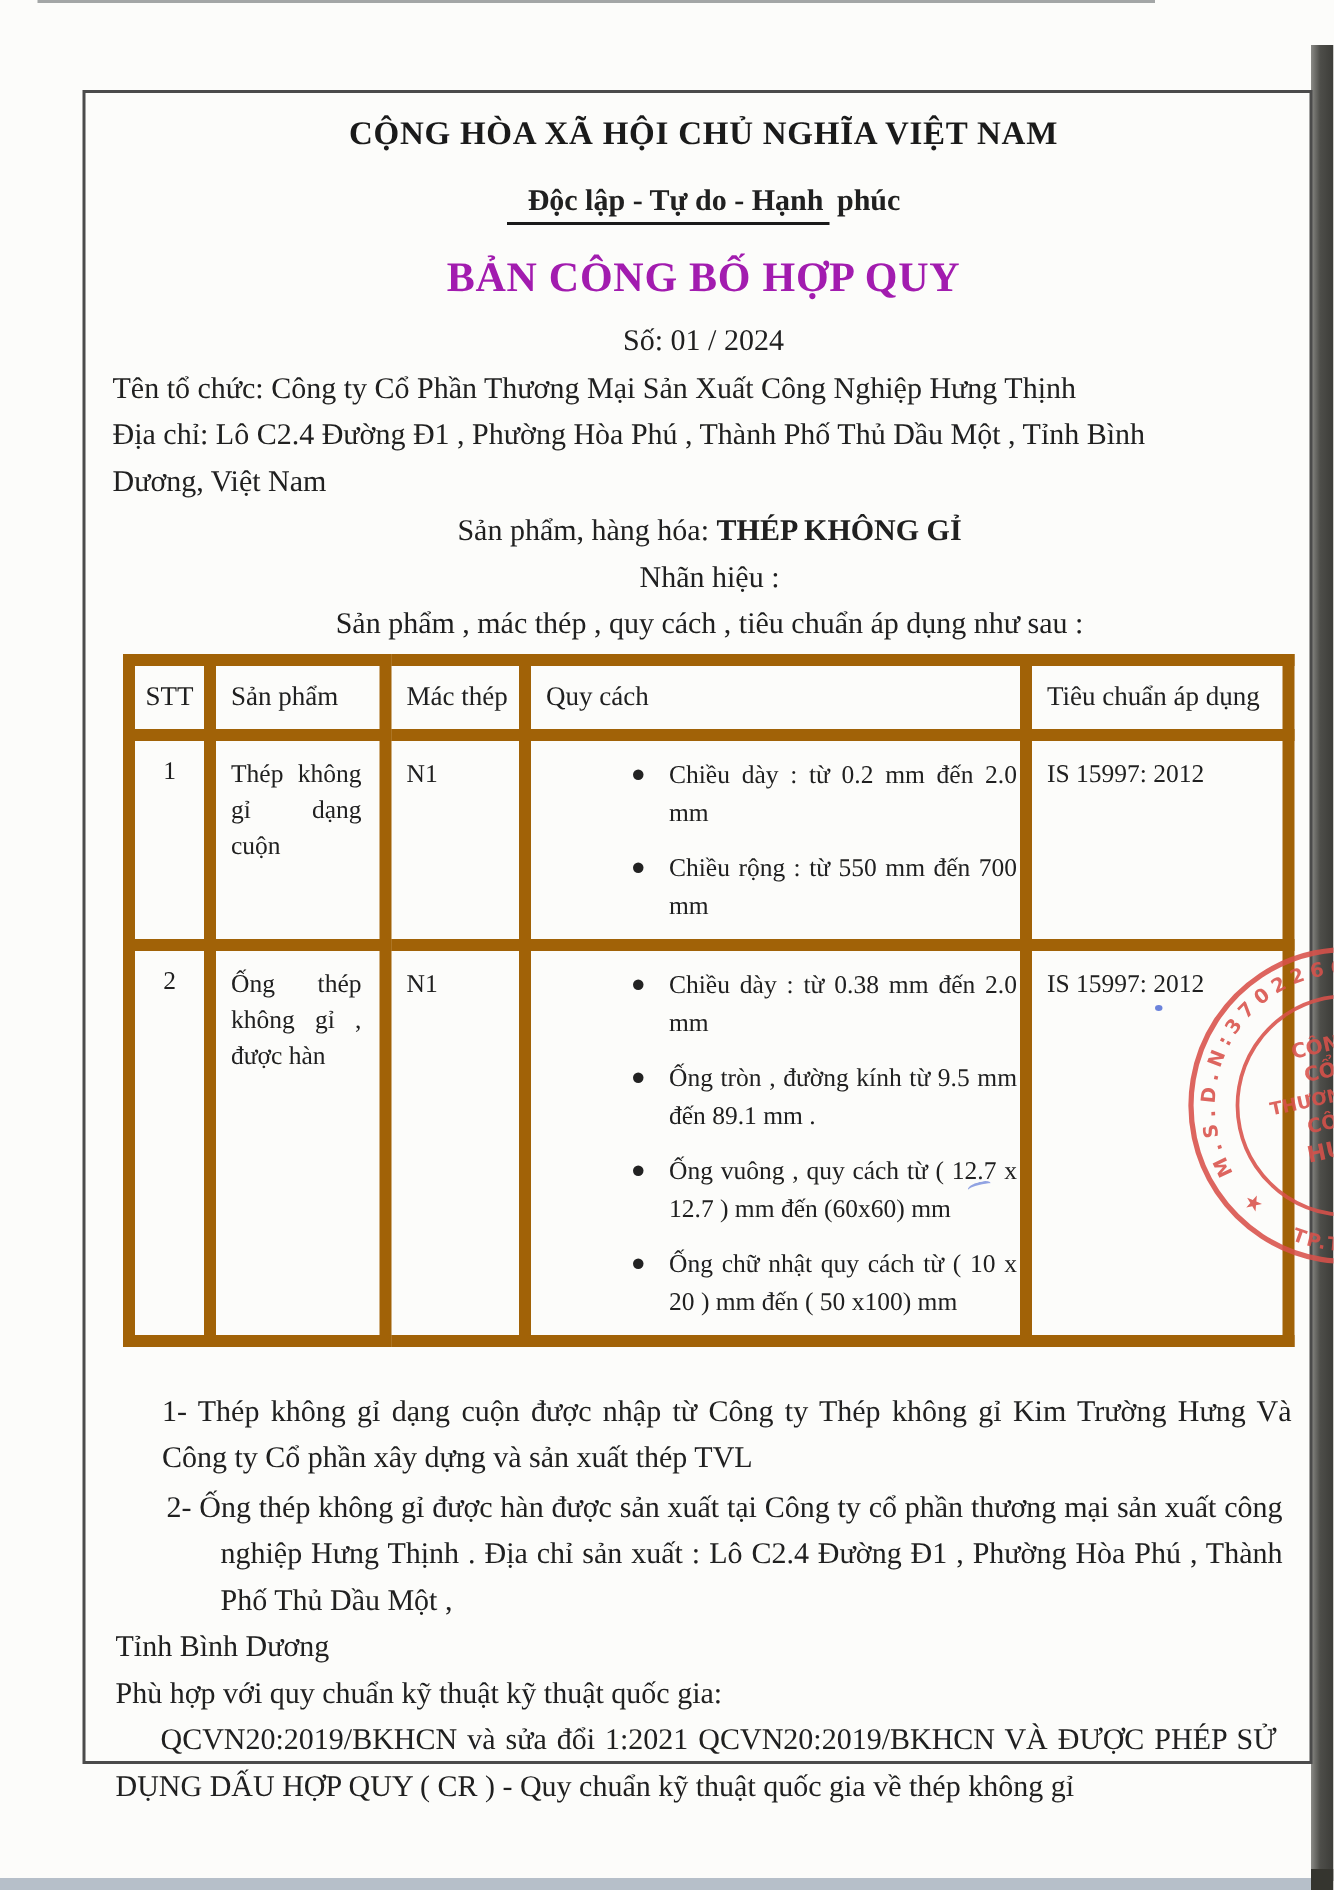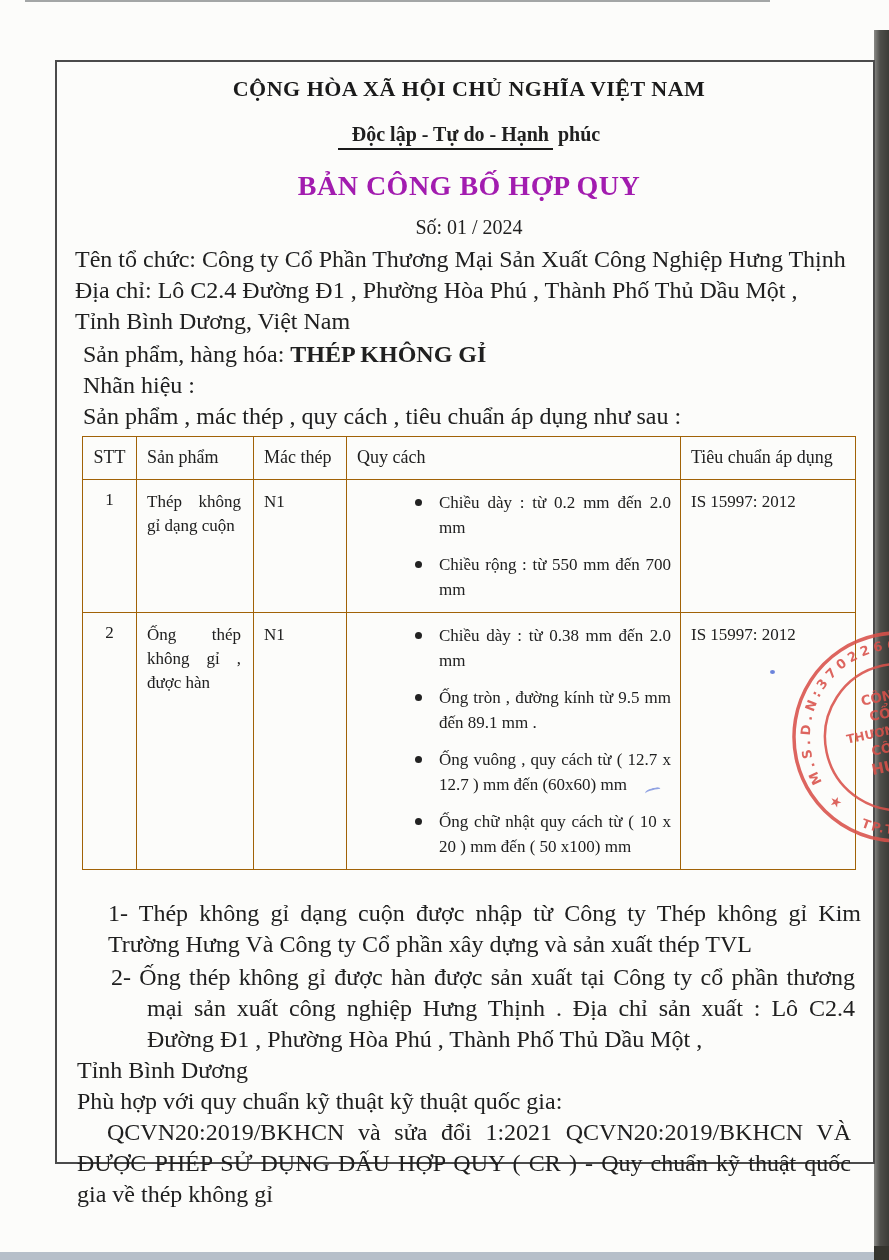--- a/index.html
+++ b/index.html
@@ -37,21 +37,21 @@
     border-radius: 60% 40% 50% 50%; border-top: 2px solid #3b5bd0; opacity: .55;
     transform: rotate(-12deg);
   }
 
   
   .frame {
     position: absolute; left: 55px; top: 60px;
     width: 788px; height: 1096px;
     border: 2px solid #4b4b4b;
     background: transparent;
-    padding: 0 10px 4px 18px;
+    padding: 0 10px 16px 18px;
     box-sizing: content-box;
   }
 
   .center { text-align: center; }
   .country {
     padding-top: 14px;
     font-size: 22px; font-weight: bold; letter-spacing: .5px;
     line-height: 26px; color: #1a1a1a;
   }
   .motto {
@@ -61,36 +61,36 @@
     border-bottom: 2.5px solid #1a1a1a;
     padding: 0 4px 2px 14px;
     display: inline-block;
   }
   .doc-title {
     margin-top: 20px; font-size: 28px; font-weight: bold;
     letter-spacing: .5px; line-height: 32px; color: #a21caf;
   }
   .doc-number { margin-top: 12px; font-size: 20px; line-height: 26px; }
 
-  .para { font-size: 24px; line-height: 31px; }
+  .para { font-size: 20px; line-height: 31px; }
   .org   { margin-top: 4px; }
   .address { margin-right: 60px; }
-  .indent1 { margin-left: 8px; }
+  .indent1 { margin-left: 8px; text-align: center; }
   .product-line { margin-top: 2px; }
   .bold { font-weight: bold; }
 
   
   table.spec-table {
     border-collapse: collapse; table-layout: fixed;
     margin-top: 4px; margin-left: 7px;
     width: 773px;
     font-size: 17px; line-height: 24px;
   }
   .spec-table th, .spec-table td {
-    border: 1px solid #a16207;
+    border: 8px solid #a16207;
     vertical-align: top;
     padding: 8px 6px 8px 10px;
     font-weight: normal;
     text-align: left;
   }
   .spec-table th { height: 26px; font-size: 18px; }
   .spec-table .c-stt { text-align: center; padding-left: 4px; padding-right: 4px; }
   .spec-table .c-prod { text-align: justify; padding-right: 12px; padding-top: 10px; }
   .spec-table .c-grade { text-align: left; padding-top: 10px; }
   .spec-table .c-std { padding-top: 10px; }

